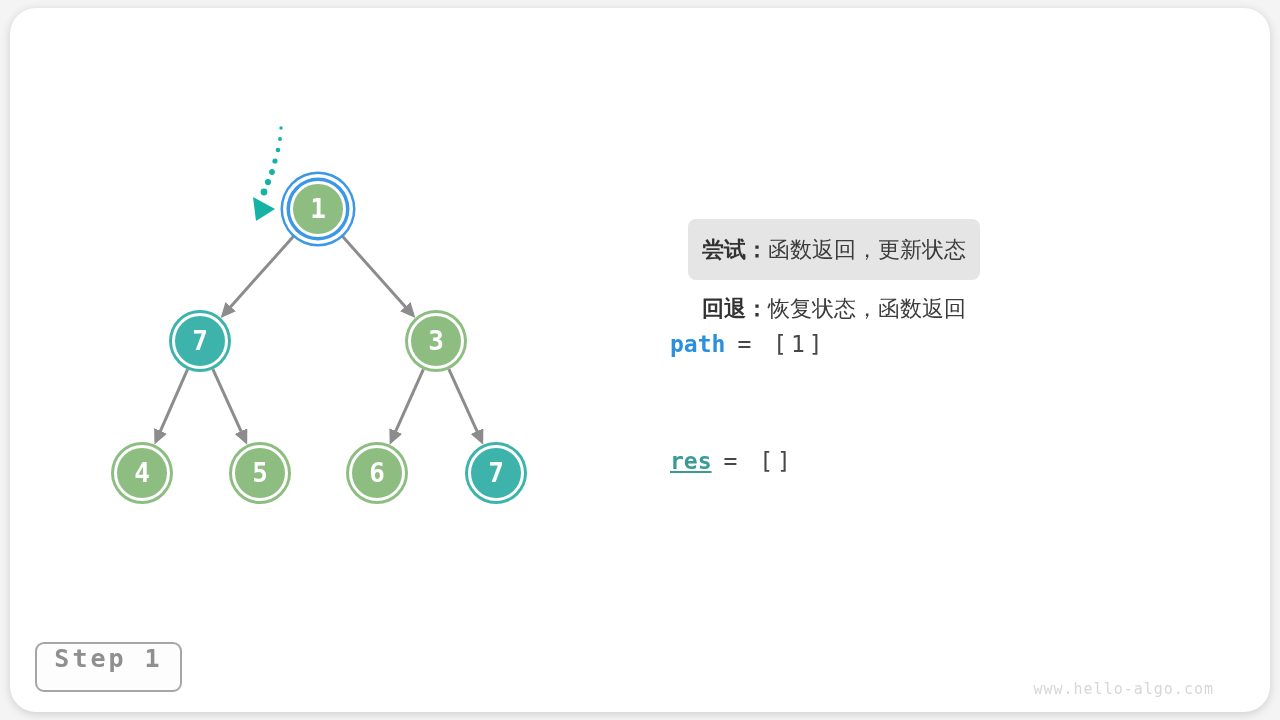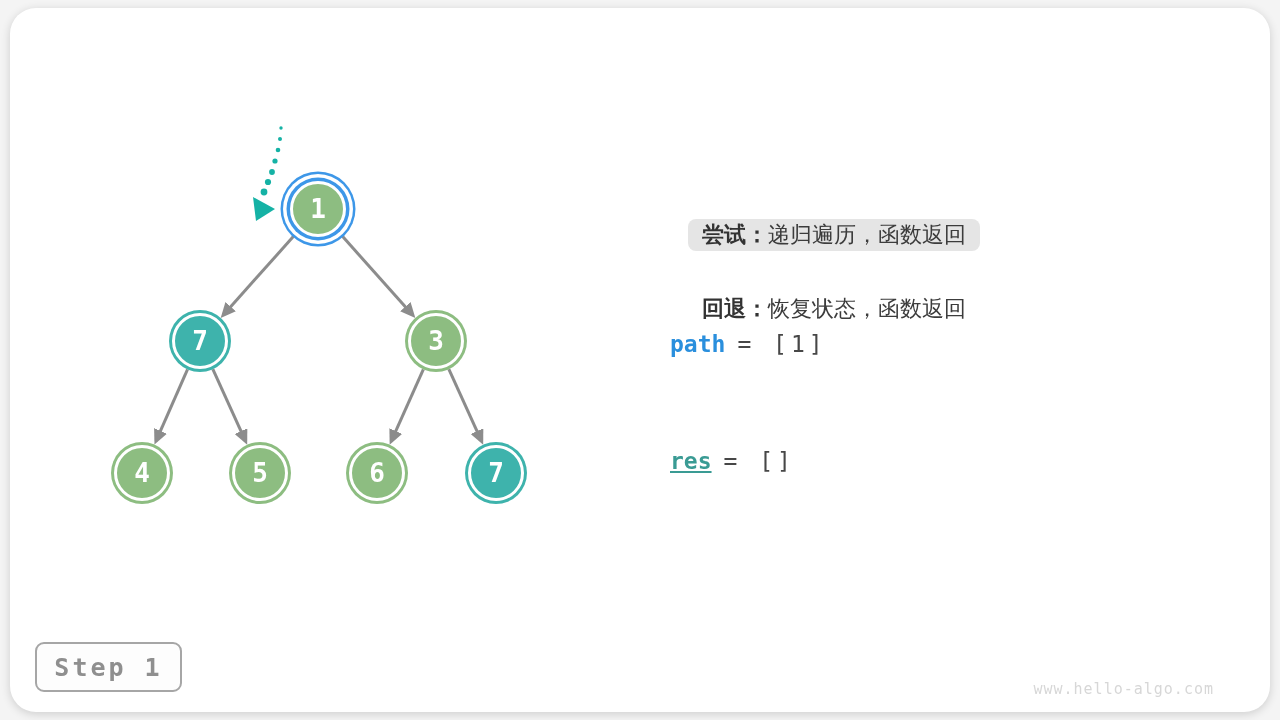--- a/index.html
+++ b/index.html
@@ -26,21 +26,21 @@
     font-weight: bold; font-size: 26px; color: #ffffff;
   }
   .node.green { background: var(--node-green); box-shadow: 0 0 0 3px var(--node-green); }
   .node.teal  { background: var(--node-teal);  box-shadow: 0 0 0 3px var(--node-teal); }
   .node.selected.green {
     box-shadow: 0 0 0 3.5px var(--select-blue), 0 0 0 7px #ffffff, 0 0 0 9.5px var(--select-blue);
   }
 
   
   .try-box {
-    position: absolute; left: 688px; top: 219px; height: 32px; z-index: 3;
+    position: absolute; left: 688px; top: 219px; height: 61px; z-index: 3;
     background: #e5e5e5; border-radius: 8px;
     display: flex; align-items: center; padding: 0 14px;
     font-size: 22px; color: #3c3c3c; white-space: nowrap;
   }
   .back-line {
     position: absolute; left: 702px; top: 294px; z-index: 3;
     font-size: 22px; color: #3c3c3c; white-space: nowrap;
   }
   .zh-bold { font-weight: bold; color: #333333; }
 
@@ -53,21 +53,21 @@
   .code-line .val { color: #474747; letter-spacing: 4px; margin-left: 12px; }
   .path-line { top: 331px; }
   .path-line .var { color: var(--path-blue); }
   .res-line { top: 448px; }
   .res-line .var { color: var(--res-teal); text-decoration: underline; }
 
   
   .step-btn {
     position: absolute; left: 35px; top: 642px; width: 147px; height: 50px; z-index: 3;
     background: #fdfdfd; border: 2px solid #a6a6a6; border-radius: 9px;
-    display: flex; align-items: center; justify-content: center;
+    display: flex; align-items: flex-start; justify-content: center;
     font-family: "DejaVu Sans Mono", monospace;
     font-weight: bold; font-size: 25px; color: #8f8f8f; letter-spacing: 3px;
   }
 
   
   .watermark {
     position: absolute; right: 66px; bottom: 22px; z-index: 3;
     font-family: "DejaVu Sans Mono", monospace;
     font-size: 15px; color: #d7d7d7; letter-spacing: 1px; margin-top: 8px;
   }
@@ -124,21 +124,21 @@
       <div class="node green" style="left: 349px; top: 445px;">
         <span>6</span>
       </div>
       <div class="node teal" style="left: 468px; top: 445px;">
         <span>7</span>
       </div>
     </div>
 
   <div class="try-box">
     <span class="zh-bold">尝试：</span>
-      <span>递归遍历，函数返回</span>
+      <span>函数返回，更新状态</span>
   </div>
 
   <div class="back-line">
     <span class="zh-bold">回退：</span><span>恢复状态，函数返回</span>
   </div>
 
   <div class="code-line path-line">
     <span class="var">path</span><span class="val">= [1]</span>
   </div>
 

